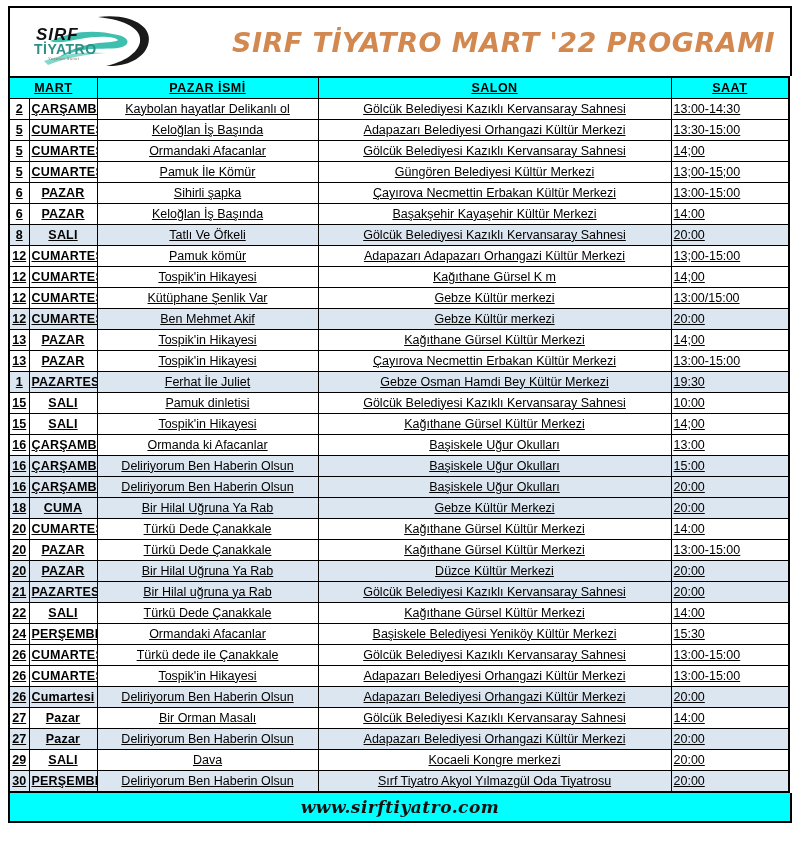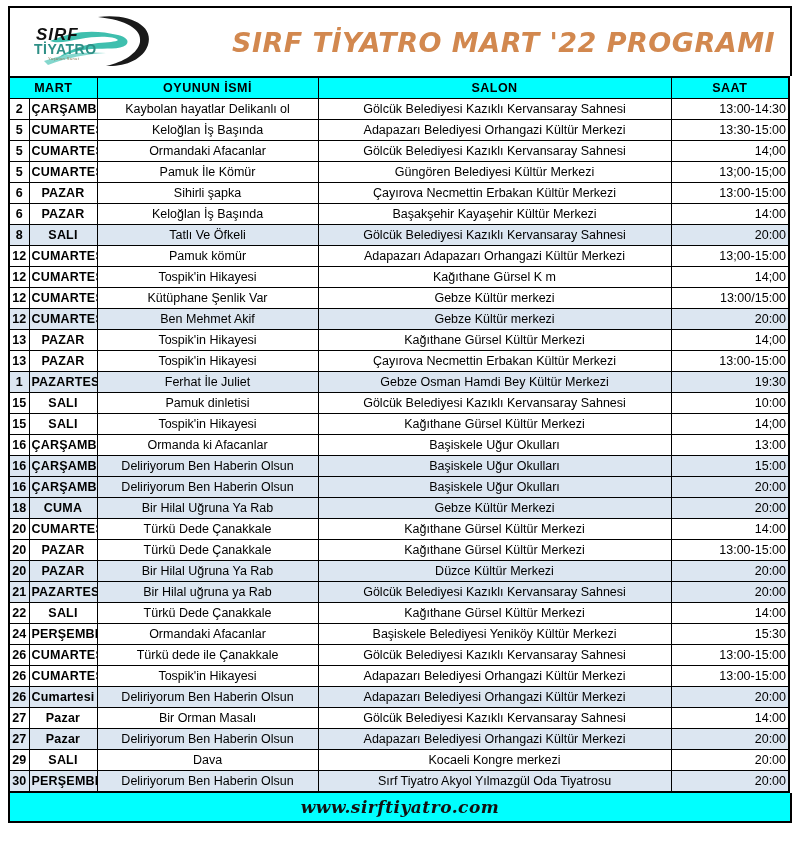--- a/index.html
+++ b/index.html
@@ -65,20 +65,21 @@
     padding-right:0;
     white-space:nowrap;
   }
   
   table.sched{
     margin:0 8px;
     width:688px;
     border-collapse:collapse;
     table-layout:fixed;
     border:2px solid #000;
+    text-decoration:underline;
   }
   table.sched td,table.sched th{
     border:1px solid #000;
     padding:0 2px;
     height:20px;
     line-height:1;
     font-size:12.5px;
     color:#000;
     overflow:hidden;
     white-space:nowrap;
@@ -94,21 +95,21 @@
   col.c-day{width:20px;}
   col.c-wd{width:68px;}
   col.c-play{width:221px;}
   col.c-hall{width:353px;}
   col.c-time{width:118px;}
 
   td.day{text-align:center;font-weight:bold;font-size:12.5px;}
   td.wd{text-align:center;font-weight:bold;font-size:8.5px;letter-spacing:.2px;}
   td.play{text-align:center;font-size:12.5px;}
   td.hall{text-align:center;font-size:12.5px;}
-  td.time{text-align:right;font-size:12.5px;}
+  td.time{text-align:left;font-size:12.5px;}
   tr.hl td{background:#dce6f1;}
   tr.plain td{background:#ffffff;}
 
   
   .footer{
     margin:0 8px;
     width:784px;
     box-sizing:border-box;
     border:2px solid #000;
     border-top:none;
@@ -150,21 +151,21 @@
     <colgroup>
       <col class="c-day">
         <col class="c-wd">
         <col class="c-play">
         <col class="c-hall">
         <col class="c-time">
     </colgroup>
     <thead>
       <tr>
         <th colspan="2">MART</th>
-        <th>OYUNUN İSMİ</th>
+        <th>PAZAR İSMİ</th>
         <th>SALON</th>
         <th>SAAT</th>
       </tr>
     </thead>
     <tbody id="sched-body">
         <tr class="plain">
           <td class="day">2</td>
           <td class="wd">ÇARŞAMBA</td>
           <td class="play">Kaybolan hayatlar Delikanlı ol</td>
           <td class="hall">Gölcük Belediyesi Kazıklı Kervansaray Sahnesi</td>

